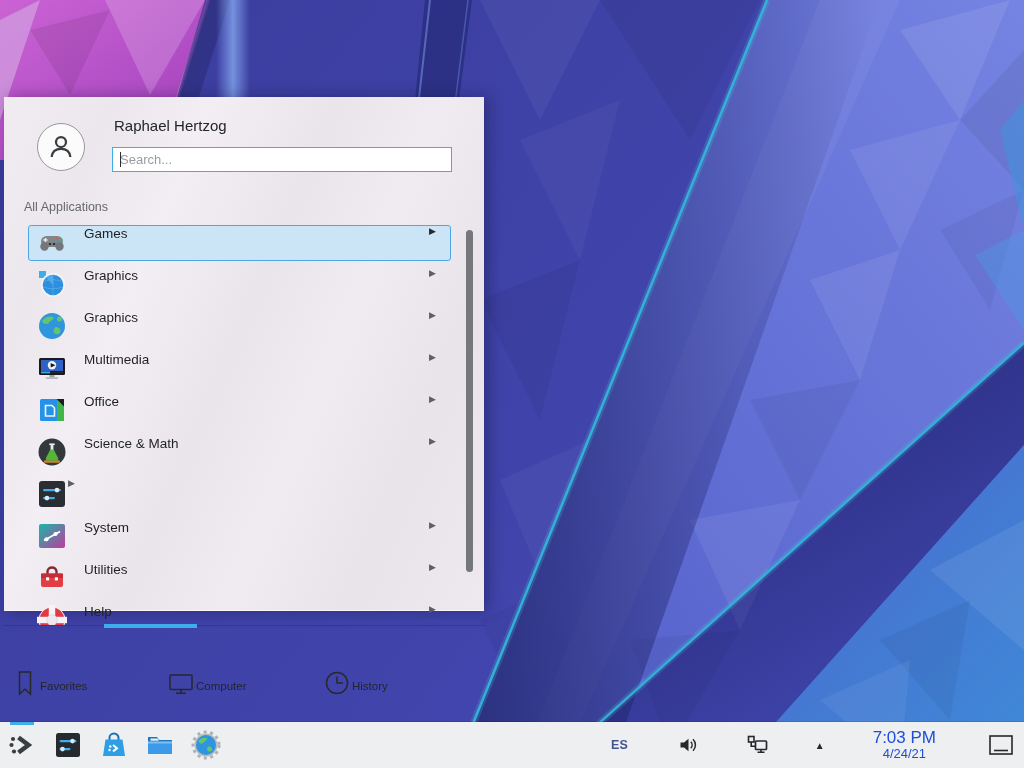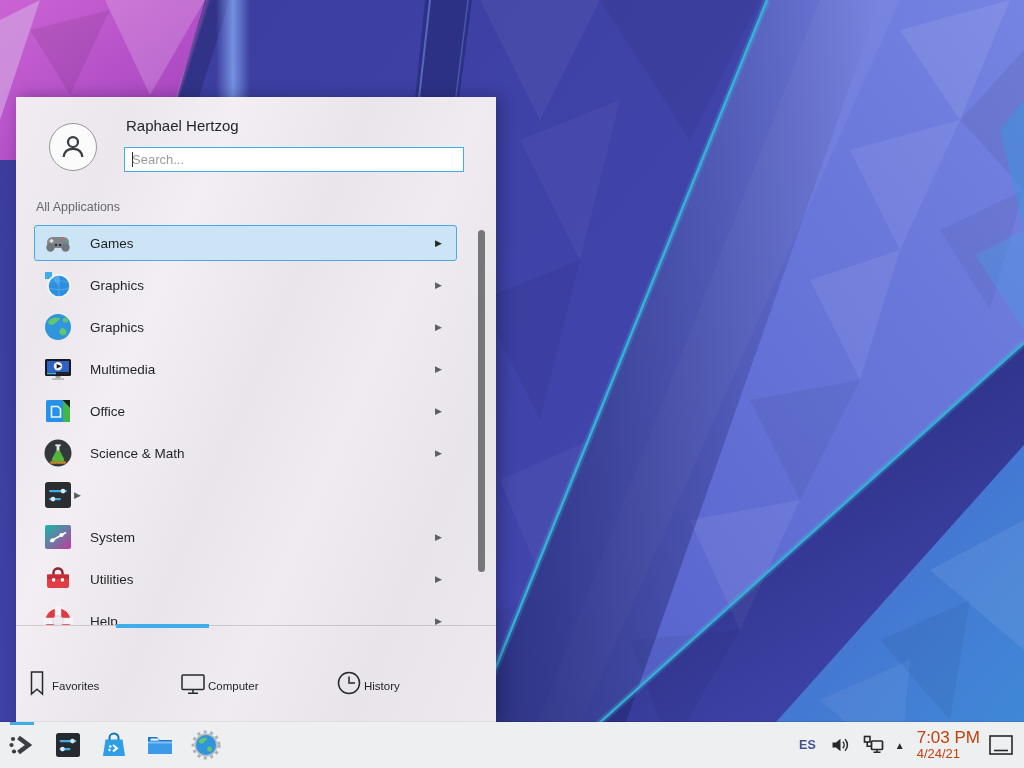--- a/index.html
+++ b/index.html
@@ -3,21 +3,21 @@
 <meta charset="utf-8">
 <style>
   * { box-sizing: border-box; margin: 0; padding: 0; }
   html,body { width:1024px; height:768px; overflow:hidden; }
   body { font-family:"Liberation Sans", sans-serif; position:relative; background:#3c3da0; }
 
   .wallpaper { position:absolute; inset:0; width:1024px; height:768px; display:block; }
 
   
   .kickoff {
-    position:absolute; left:16px; top:97px; width:480px; height:625px;
+    position:absolute; left:4px; top:97px; width:480px; height:514px;
     background:linear-gradient(113deg,#f1ecf1 0%, #ece7ec 16%, #f3eef3 30%, #eae5eb 48%, #f0ebf0 63%, #e9e4ea 80%, #eee9ee 100%);
     box-shadow:4px 0 14px rgba(12,12,40,.35), 0 -1px 0 rgba(255,255,255,.65) inset;
     padding-left:36px;
   }
   .kickoff-header { position:absolute; left:0; top:0; width:100%; height:88px; }
   .avatar {
     position:absolute; left:33px; top:26px; width:48px; height:48px; border-radius:50%;
     border:1px solid #97989a; background:#fbfbfc; display:flex; align-items:center; justify-content:center;
   }
   .user-name { position:absolute; left:110px; top:20px; font-size:15px; color:#232629; }
@@ -26,22 +26,22 @@
     border:1px solid #3daee9; border-radius:0; background:#ffffff;
     font-family:"Liberation Sans",sans-serif; font-size:13px; color:#232629; padding:0 7px; outline:none;
   }
   .search::placeholder { color:#9a9da0; }
   .text-caret { position:absolute; left:116px; top:55px; width:1px; height:15px; background:#2b2e31; }
 
   .section-label { position:absolute; left:20px; top:103px; font-size:12.5px; color:#66696c; }
 
   .app-list { position:absolute; left:0; top:128px; width:480px; height:400px; overflow:hidden; }
   .app-row {
-    width:423px; height:36px; margin:0 0 6px 18px; border:1px solid transparent; border-radius:3px;
-    display:flex; align-items:center; padding:0 14px 0 7px;
+    width:423px; height:36px; margin:0 0 6px 24px; border:1px solid transparent; border-radius:3px;
+    display:flex; align-items:flex-start; padding:0 14px 0 7px;
   }
   .app-row.active { background:#cbe4f6; border-color:#4da7e4; }
   .app-ic { width:32px; height:32px; flex:0 0 32px; display:flex; align-items:center; justify-content:center; }
   .app-ic svg { width:32px; height:32px; }
   .app-label { font-size:13.5px; color:#1e2124; margin-left:16px; flex:1; }
   .arrow { font-size:9px; color:#5c6063; }
   .app-row.active .arrow { color:#26292c; }
 
   .scrollbar { position:absolute; left:462px; top:133px; width:7px; height:342px; border-radius:3.5px; background:#757779; }
 
@@ -56,25 +56,25 @@
   
   .taskbar {
     position:absolute; left:0; bottom:0; width:1024px; height:46px; background:#edeff1;
     box-shadow:0 -1px 0 rgba(0,0,0,.10); display:flex; align-items:center;
   }
   .task-apps { display:flex; align-items:center; height:100%; padding-left:2px; }
   .task-btn { position:relative; width:40px; height:46px; display:flex; align-items:center; justify-content:center; margin-right:6px; }
   .task-btn svg { width:32px; height:32px; }
   .task-active-line { position:absolute; top:0; left:8px; width:24px; height:3px; background:#3daee9; }
 
-  .tray { margin-left:auto; display:flex; align-items:center; height:100%; padding-right:6px; }
+  .tray { margin-left:auto; display:flex; align-items:center; height:100%; padding-right:6px;gap:36px; }
   .kbd { font-size:12.5px; font-weight:bold; color:#44548e; margin-right:13px; }
   .tray-ic { width:22px; height:22px; margin-right:11px; }
   .caret { font-size:10px; color:#26292c; margin-right:12px; }
-  .clock { color:#c2410c; margin-right:8px; line-height:1.08; }
+  .clock { text-align:center; color:#1d4ed8; margin-right:16px; line-height:1.08; }
   .clock .time { font-size:17px; }
   .clock .date { font-size:13px; }
   .show-desktop { width:26px; height:24px; display:flex; align-items:center; justify-content:center; margin-right:4px; }
 </style>
 </head>
 <body>
 
 <svg class="wallpaper" viewBox="0 0 1024 768" preserveAspectRatio="none">
   <defs>
     <linearGradient id="bgG" x1="0" y1="0" x2="1" y2="0.6">

